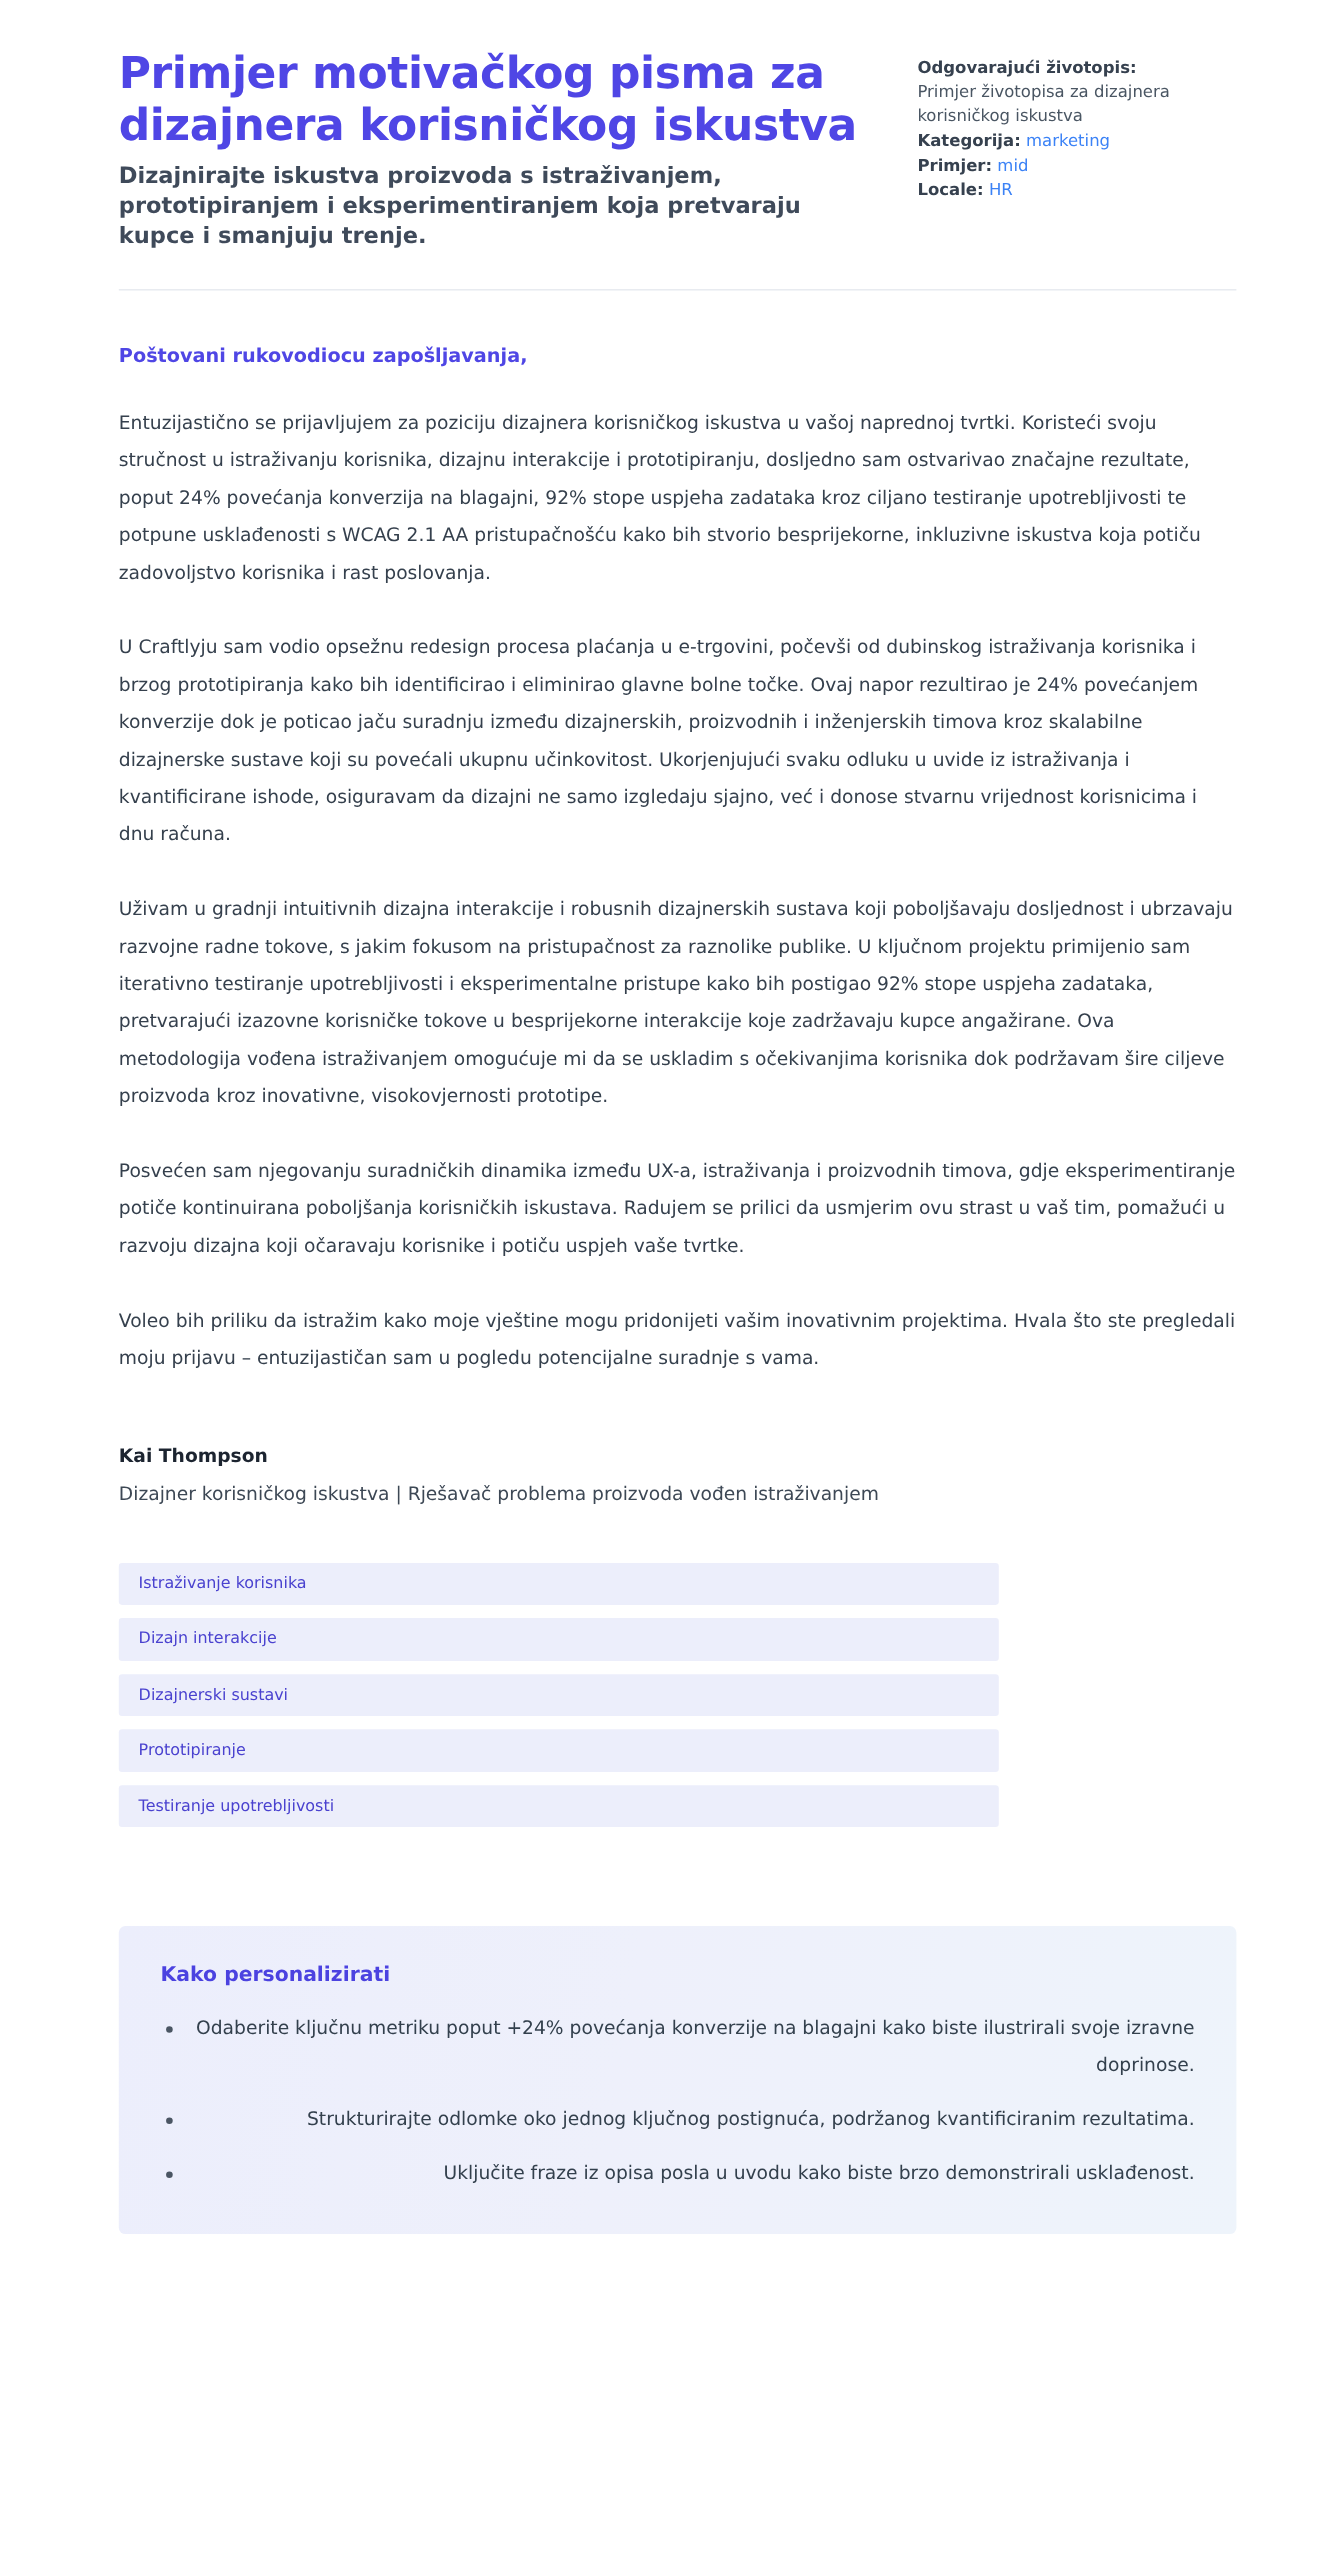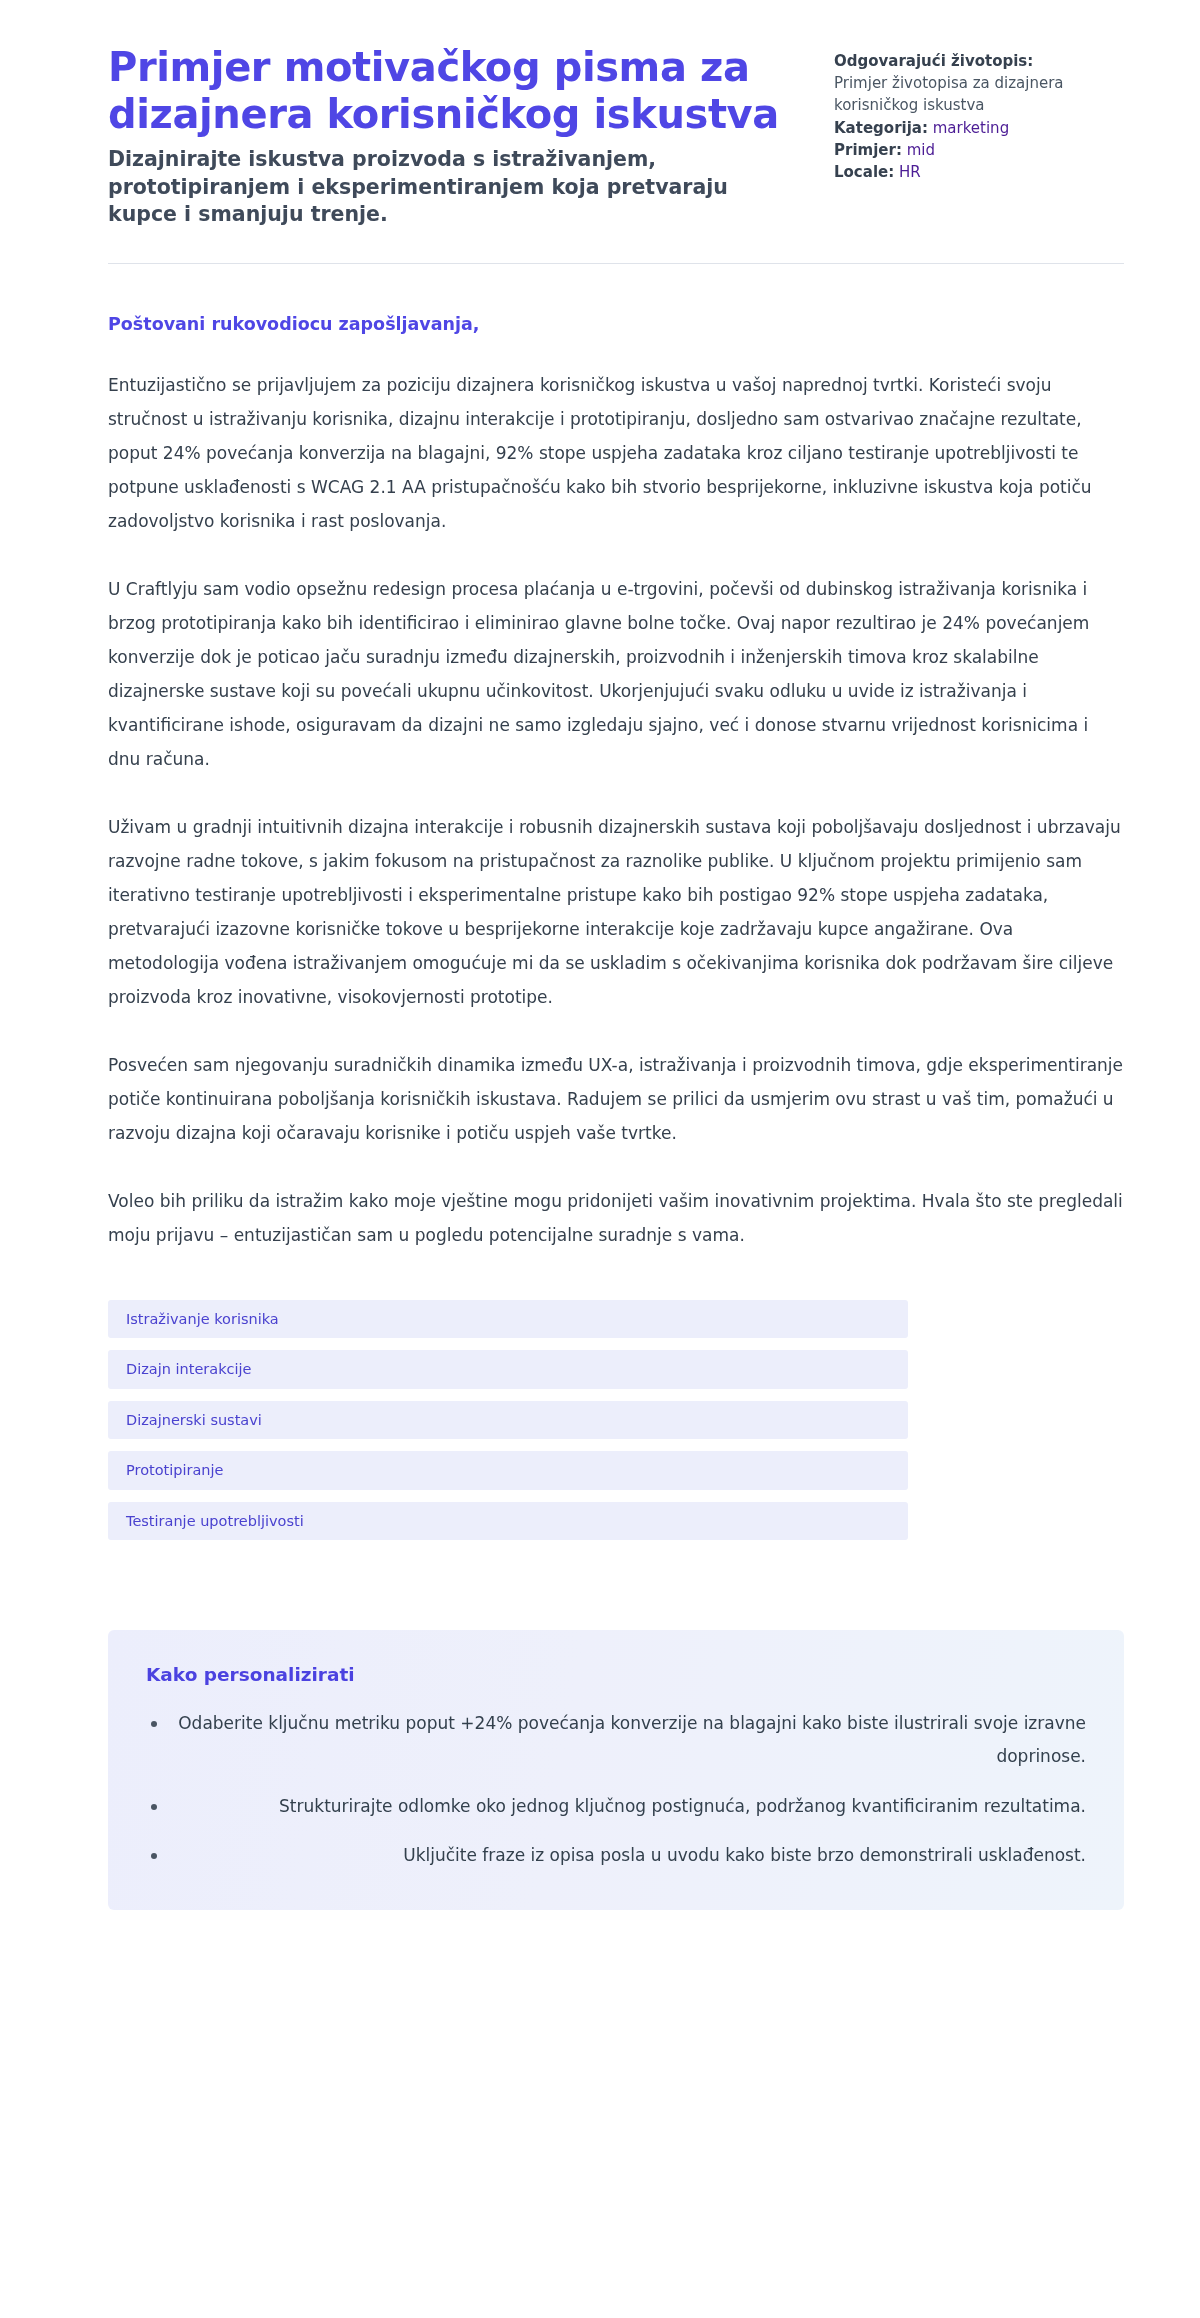--- a/index.html
+++ b/index.html
@@ -55,21 +55,21 @@
     flex: 0 0 auto;
     width: 290px;
     text-align: left;
     font-size: 15px;
     line-height: 1.48;
     color: #4a5663;
     padding-top: 6px;
   }
   .doc-meta .meta-row { display: block; }
   .doc-meta .meta-label { font-weight: 700; color: #36414f; }
-  .doc-meta .meta-value { font-weight: 400; color: #4c1d95; }
+  .doc-meta .meta-value { font-weight: 400; color: #3b82f6; }
   .doc-meta .meta-resume-title { display: block; font-weight: 400; color: #4a5663; }
 
   .header-rule {
     border: 0;
     border-top: 1px solid #dfe3ea;
     margin: 0 0 50px 0;
   }
 
   
   .letter { max-width: 1020px; }
@@ -200,20 +200,24 @@
   <section class="letter">
 
     <p class="salutation">Poštovani rukovodiocu zapošljavanja,</p>
 
     <p class="para">Entuzijastično se prijavljujem za poziciju dizajnera korisničkog iskustva u vašoj naprednoj tvrtki. Koristeći svoju stručnost u istraživanju korisnika, dizajnu interakcije i prototipiranju, dosljedno sam ostvarivao značajne rezultate, poput 24% povećanja konverzija na blagajni, 92% stope uspjeha zadataka kroz ciljano testiranje upotrebljivosti te potpune usklađenosti s WCAG 2.1 AA pristupačnošću kako bih stvorio besprijekorne, inkluzivne iskustva koja potiču zadovoljstvo korisnika i rast poslovanja.</p>
     <p class="para">U Craftlyju sam vodio opsežnu redesign procesa plaćanja u e-trgovini, počevši od dubinskog istraživanja korisnika i brzog prototipiranja kako bih identificirao i eliminirao glavne bolne točke. Ovaj napor rezultirao je 24% povećanjem konverzije dok je poticao jaču suradnju između dizajnerskih, proizvodnih i inženjerskih timova kroz skalabilne dizajnerske sustave koji su povećali ukupnu učinkovitost. Ukorjenjujući svaku odluku u uvide iz istraživanja i kvantificirane ishode, osiguravam da dizajni ne samo izgledaju sjajno, već i donose stvarnu vrijednost korisnicima i dnu računa.</p>
     <p class="para">Uživam u gradnji intuitivnih dizajna interakcije i robusnih dizajnerskih sustava koji poboljšavaju dosljednost i ubrzavaju razvojne radne tokove, s jakim fokusom na pristupačnost za raznolike publike. U ključnom projektu primijenio sam iterativno testiranje upotrebljivosti i eksperimentalne pristupe kako bih postigao 92% stope uspjeha zadataka, pretvarajući izazovne korisničke tokove u besprijekorne interakcije koje zadržavaju kupce angažirane. Ova metodologija vođena istraživanjem omogućuje mi da se uskladim s očekivanjima korisnika dok podržavam šire ciljeve proizvoda kroz inovativne, visokovjernosti prototipe.</p>
     <p class="para">Posvećen sam njegovanju suradničkih dinamika između UX-a, istraživanja i proizvodnih timova, gdje eksperimentiranje potiče kontinuirana poboljšanja korisničkih iskustava. Radujem se prilici da usmjerim ovu strast u vaš tim, pomažući u razvoju dizajna koji očaravaju korisnike i potiču uspjeh vaše tvrtke.</p>
     <p class="para">Voleo bih priliku da istražim kako moje vještine mogu pridonijeti vašim inovativnim projektima. Hvala što ste pregledali moju prijavu – entuzijastičan sam u pogledu potencijalne suradnje s vama.</p>
 
+    <div class="signature">
+      <p class="sign-name">Kai Thompson</p>
+      <p class="sign-role">Dizajner korisničkog iskustva | Rješavač problema proizvoda vođen istraživanjem</p>
+    </div>
 
     <ul class="tag-list">
       <li class="tag">Istraživanje korisnika</li>
       <li class="tag">Dizajn interakcije</li>
       <li class="tag">Dizajnerski sustavi</li>
       <li class="tag">Prototipiranje</li>
       <li class="tag">Testiranje upotrebljivosti</li>
     </ul>
 
     <section class="callout">

